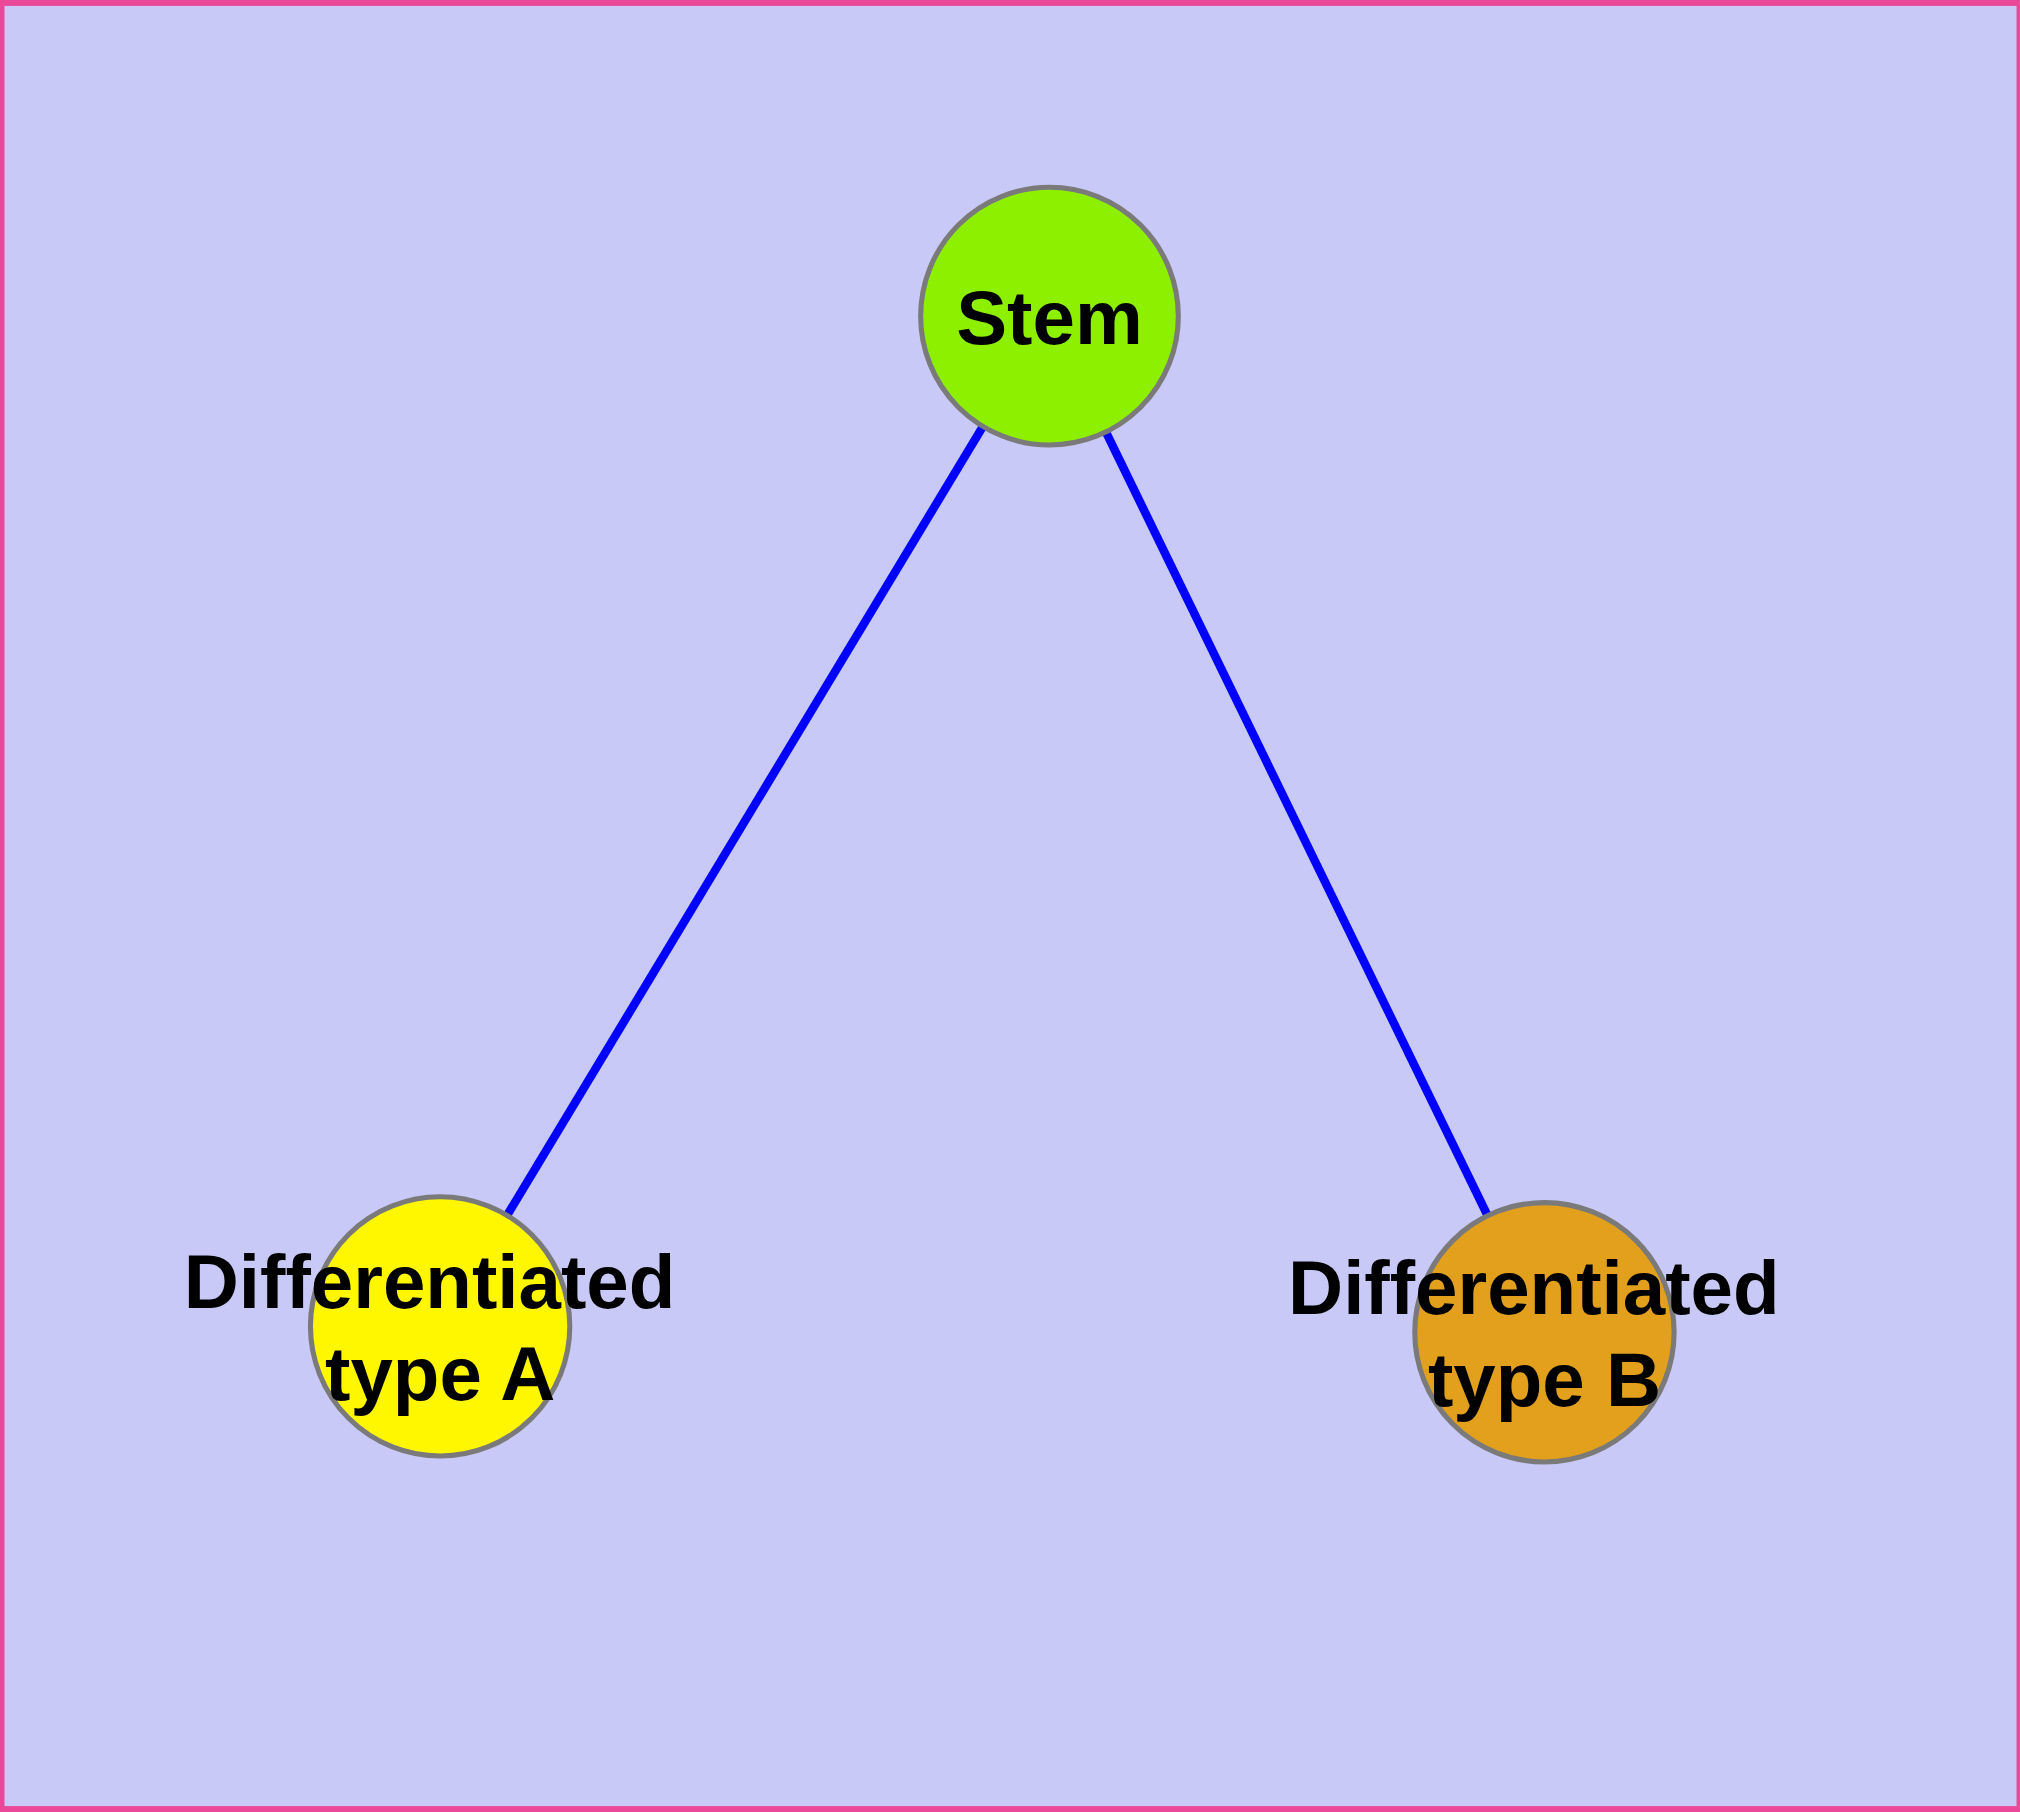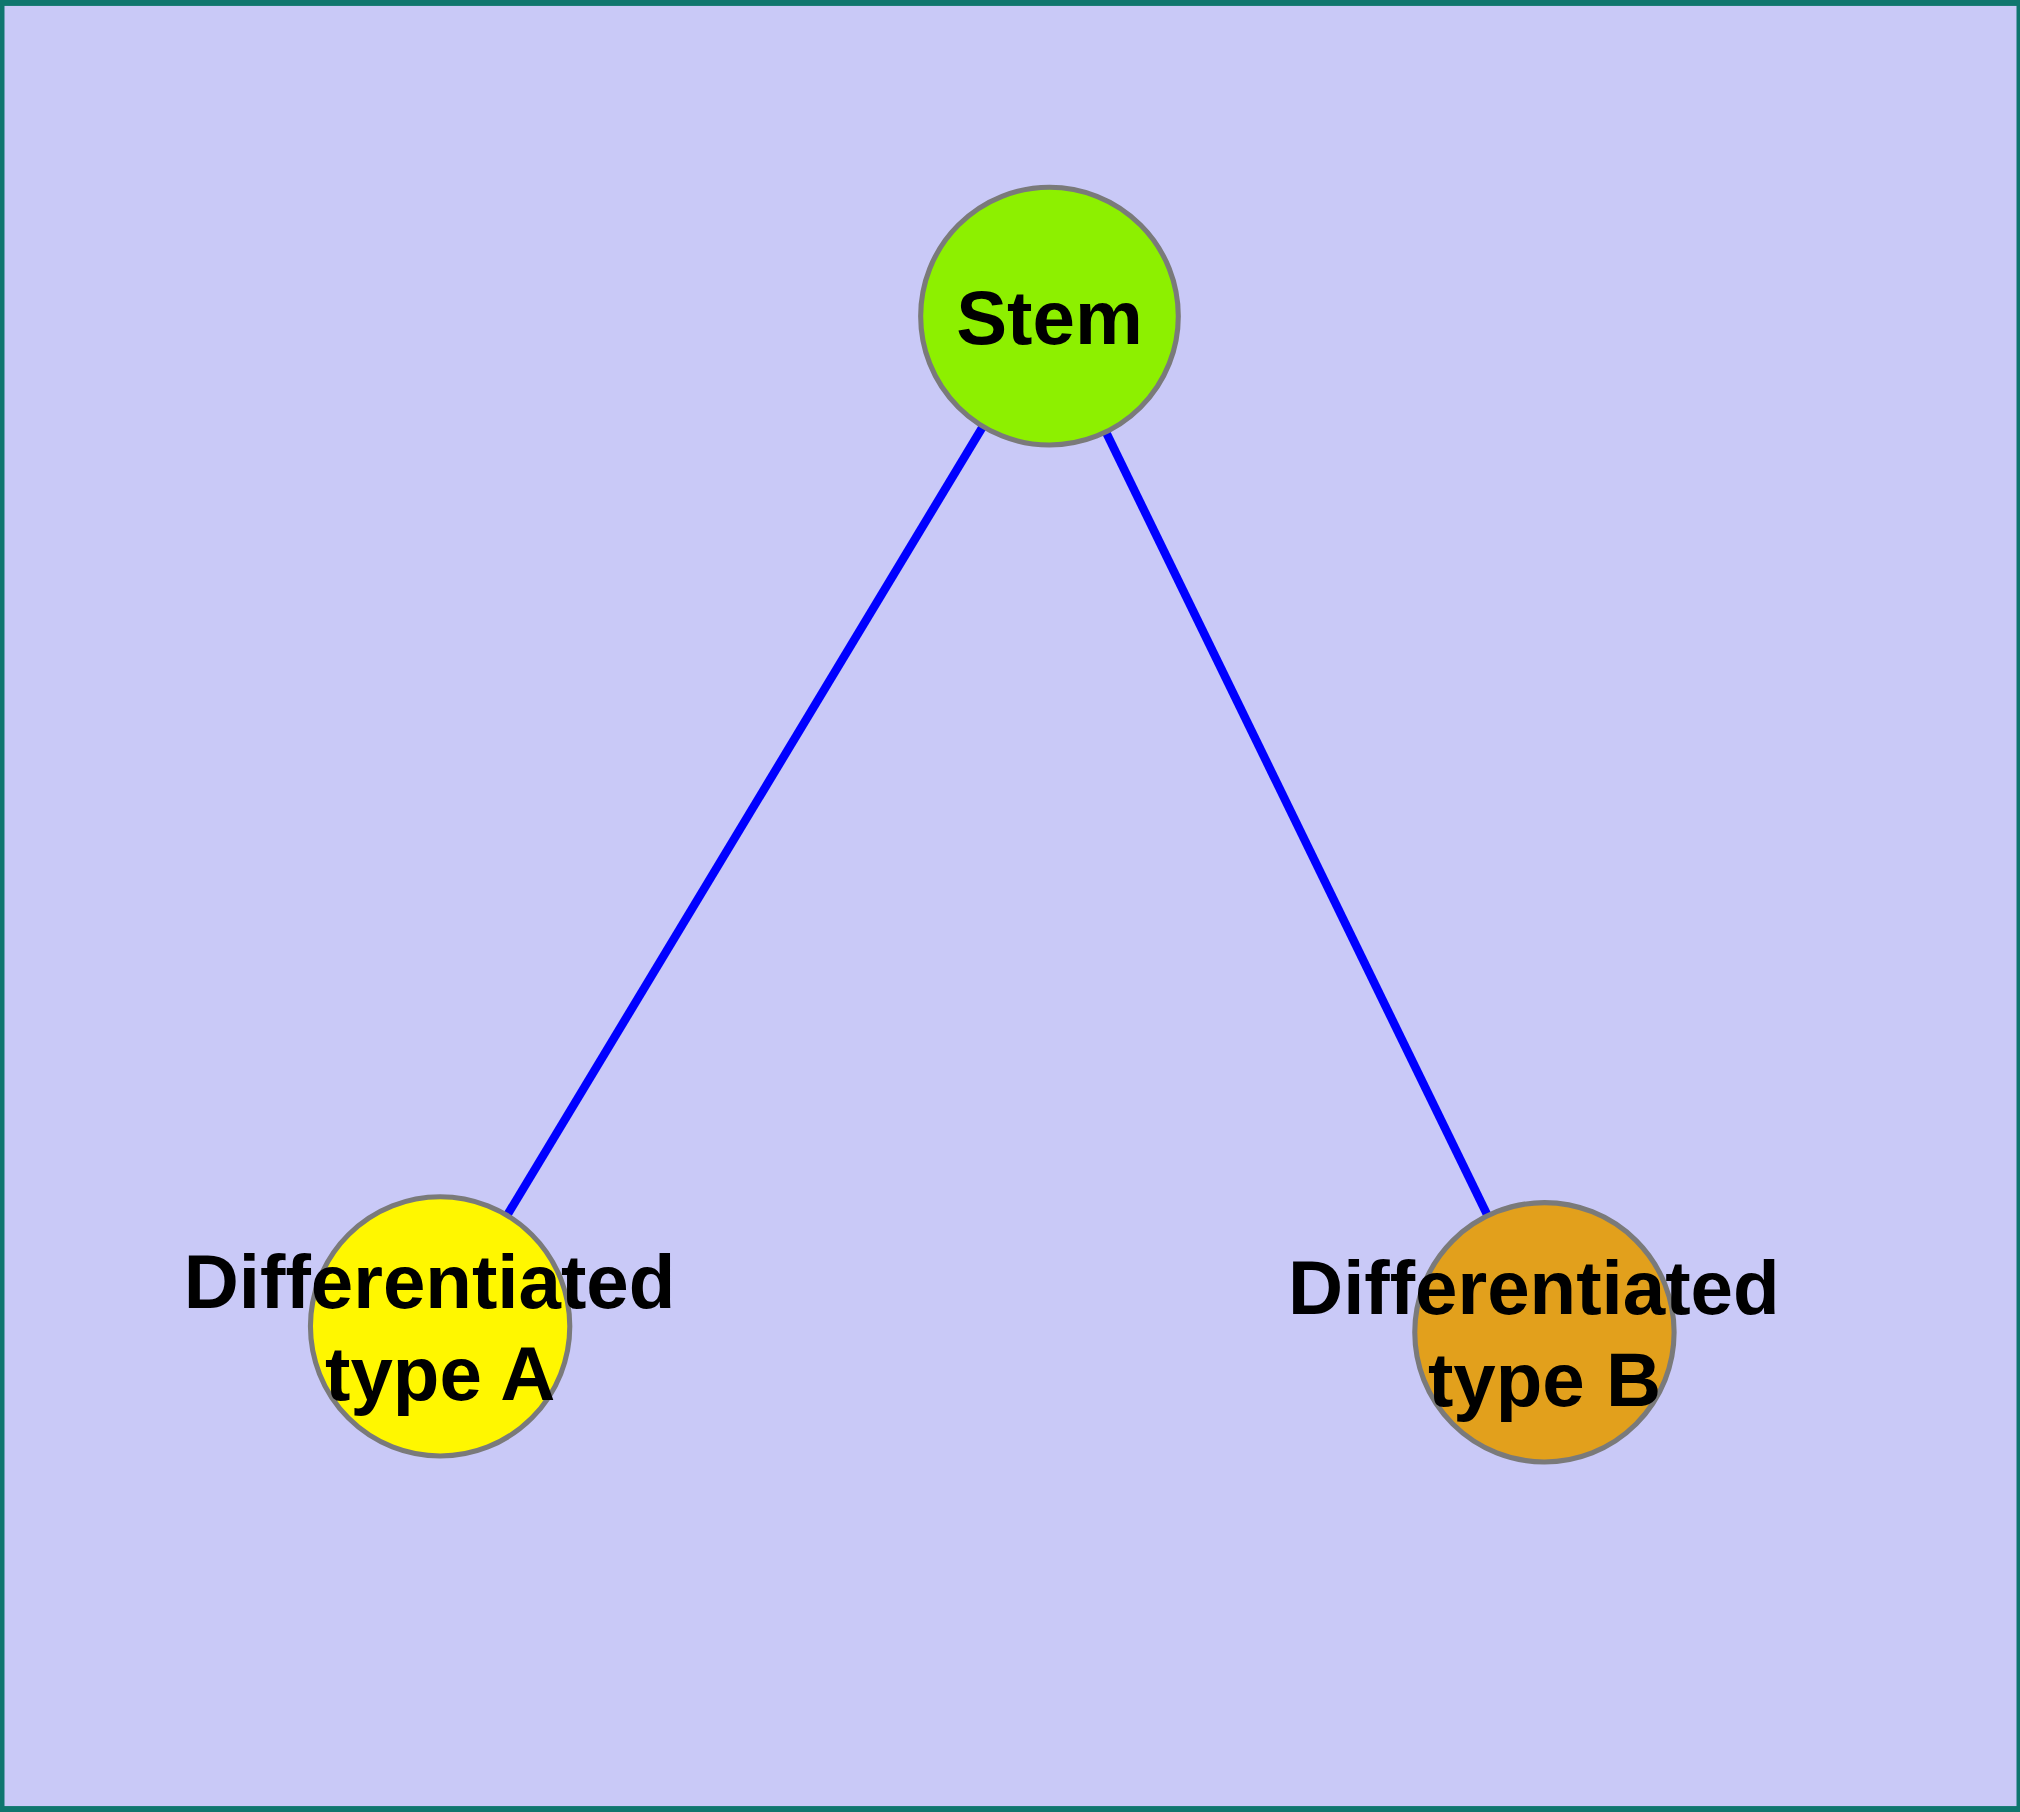--- a/index.html
+++ b/index.html
@@ -4,21 +4,21 @@
 <style>
   html, body {
     margin: 0;
     padding: 0;
     background: #FFFFFF;
   }
   .page {
     width: 2021px;
     height: 1812px;
     position: relative;
-    background: #0f766e;
+    background: #ec4899;
   }
   svg.graph {
     display: block;
     width: 2021px;
     height: 1812px;
   }
   .node-label {
     font-family: "Liberation Sans", sans-serif;
     font-weight: bold;
     font-size: 90px;

